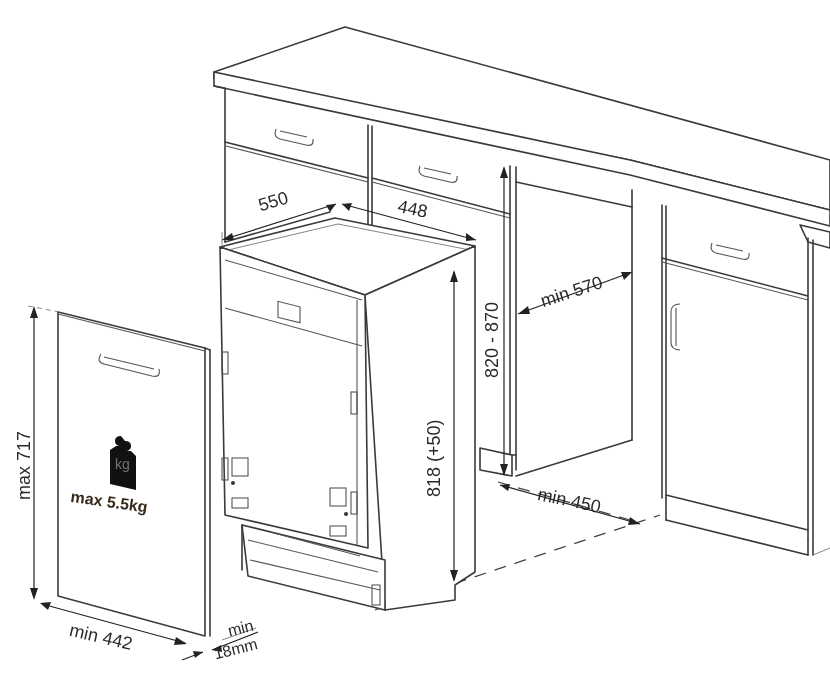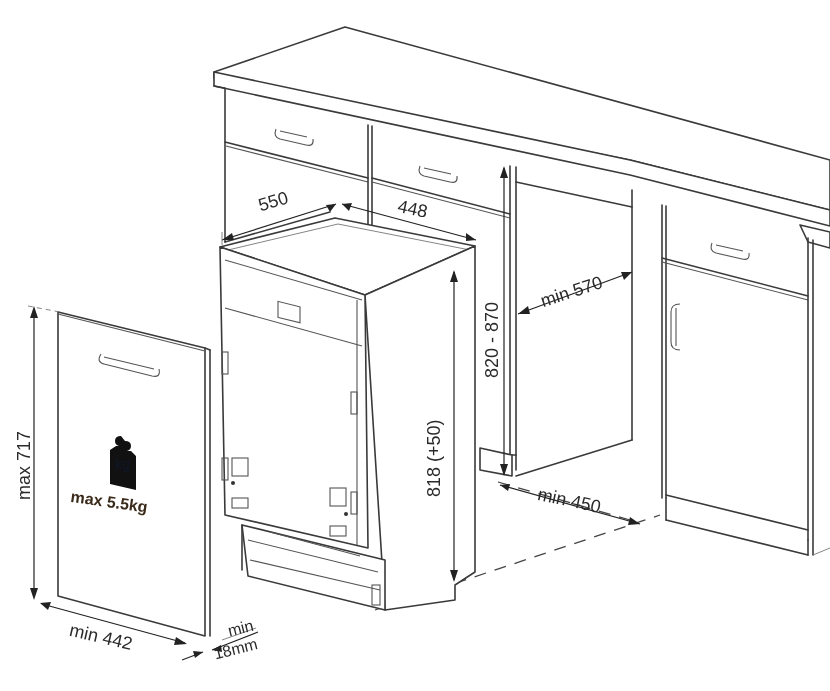--- a/index.html
+++ b/index.html
@@ -165,14 +165,14 @@
 <div class="lbl" style="left:400px;top:196px;transform:rotate(12deg);font-size:18px;">448</div>
 <div class="lbl" style="left:482px;top:378px;transform:rotate(-90deg);font-size:18px;">820 - 870</div>
 <div class="lbl" style="left:538px;top:292px;transform:rotate(-18deg);font-size:18px;">min 570</div>
 <div class="lbl" style="left:424px;top:497px;transform:rotate(-90deg);font-size:18px;">818 (+50)</div>
 <div class="lbl" style="left:540px;top:484px;transform:rotate(12deg);font-size:18px;">min 450</div>
 <div class="lbl" style="left:14px;top:500px;transform:rotate(-90deg);font-size:18px;">max 717</div>
 <div class="lbl" style="left:72px;top:620px;transform:rotate(13deg);font-size:18px;">min 442</div>
 <div class="lbl" style="left:226px;top:623px;transform:rotate(-14deg);font-size:16px;">min</div>
 <div class="lbl" style="left:212px;top:646px;transform:rotate(-14deg);font-size:16px;">18mm</div>
 <div class="lbl lbl-bold" style="left:72px;top:488px;transform:rotate(8deg);font-size:16px;">max 5.5kg</div>
-<div class="lbl" style="left:115px;top:456px;color:#0f172a;font-size:14px;">kg</div>
+<div class="lbl" style="left:115px;top:456px;color:#737373;font-size:14px;">kg</div>
 </div>
 
 </body></html>

